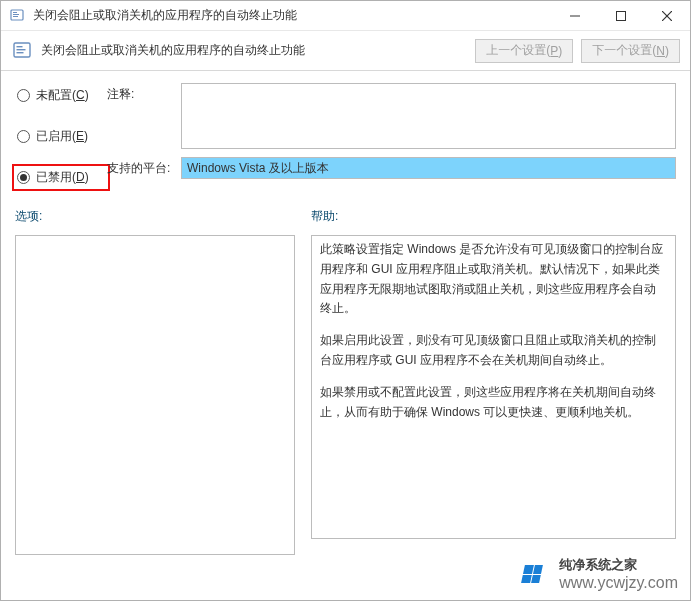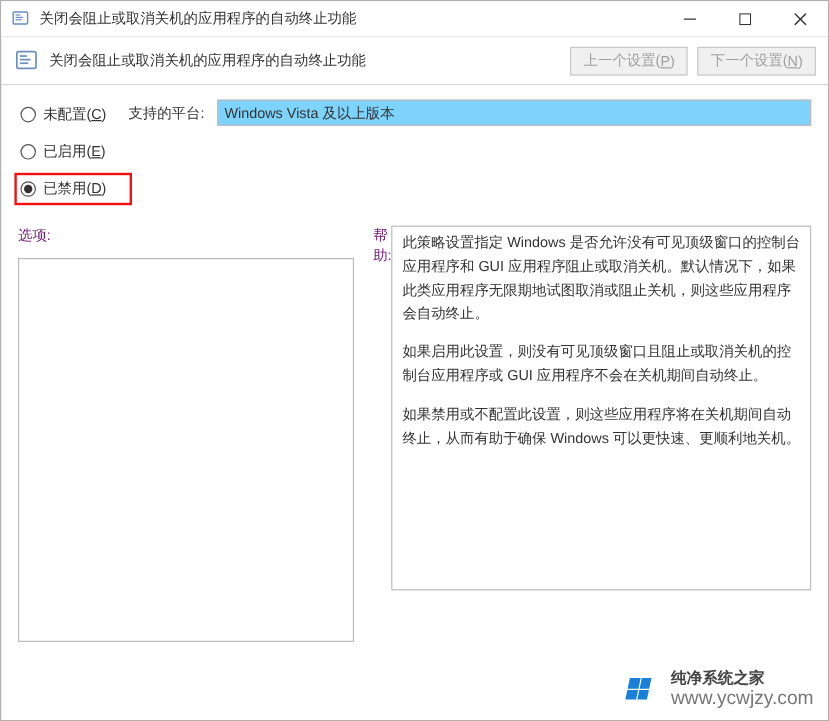--- a/index.html
+++ b/index.html
@@ -88,21 +88,21 @@
     .content {
       padding: 12px 14px 8px 14px;
     }
     .radio-row-wrap {
       display: flex;
     }
     .radio-col {
       width: 92px;
       display: flex;
       flex-direction: column;
-      gap: 10px;
+      gap: 20px;
       padding-top: 2px;
     }
     .radio-opt {
       display: flex;
       align-items: center;
       gap: 6px;
       font-size: 12px;
       color: #333;
       white-space: nowrap;
       padding: 2px;
@@ -171,24 +171,25 @@
       gap: 16px;
     }
     .options-col {
       width: 280px;
       display: flex;
       flex-direction: column;
     }
     .help-col {
       flex: 1;
       display: flex;
+      flex-direction: column;
     }
     .section-label {
       font-size: 12px;
-      color: #701a75;
+      color: #0c4a6e;
       margin-bottom: 10px;
     }
     .options-box {
       border: 1px solid #bcbcbc;
       height: 320px;
       background: #fff;
     }
     .help-box {
       border: 1px solid #bcbcbc;
       height: 304px;
@@ -283,20 +284,24 @@
         <span class="radio-circle"></span>
         <span>已启用(<u>E</u>)</span>
       </label>
       <label class="radio-opt highlight">
         <span class="radio-circle checked"></span>
         <span>已禁用(<u>D</u>)</span>
       </label>
     </div>
     <div class="fields-col">
       <div class="field-row">
+        <span class="field-label">注释:</span>
+        <textarea class="comment-box" style=""></textarea>
+      </div>
+      <div class="field-row">
         <span class="field-label">支持的平台:</span>
         <input class="platform-box" readonly="" value="Windows Vista 及以上版本" style="">
       </div>
     </div>
   </div>
 
   <div class="lower">
     <div class="options-col">
       <div class="section-label">选项:</div>
       <div class="options-box"></div>

